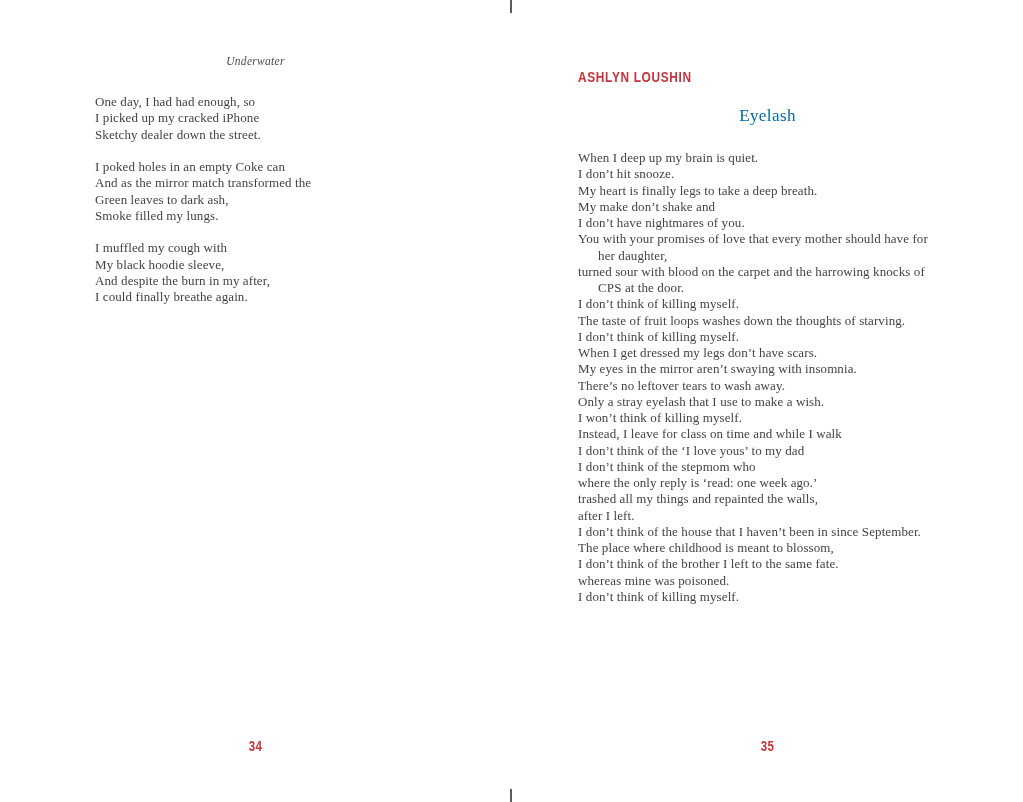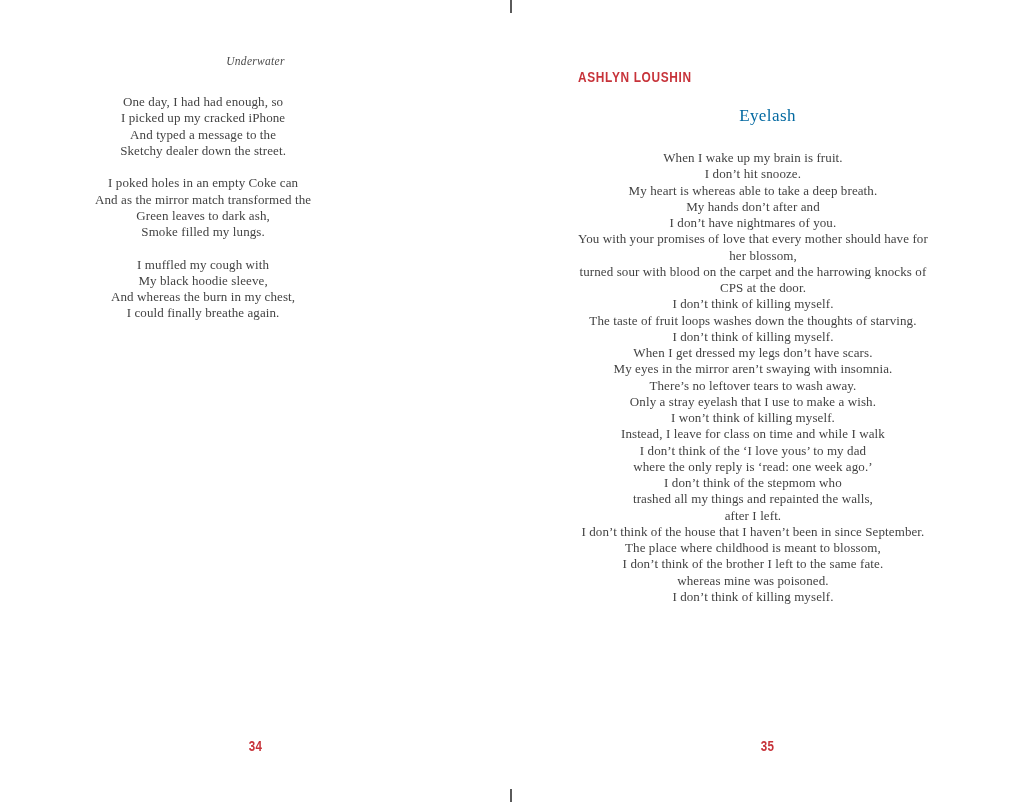--- a/index.html
+++ b/index.html
@@ -49,21 +49,20 @@
   .poem {
     position: absolute;
     font-size: 13px;
     color: #434343;
     letter-spacing: 0.1px;
   }
   .poem .poem-line {
     white-space: pre;
     min-height: 16.25px;
     line-height: 16.25px;
-    text-align: center;
   }
   .left-poem {
     left: 95px;
     top: 94px;
   }
   .right-poem {
     left: 66px;
     top: 150px;
   }
 
@@ -113,61 +112,60 @@
 <div class="spread">
 
   <div class="crop-mark top"></div>
   <div class="crop-mark bottom"></div>
 
   <section class="page left">
     <div class="running-header">Underwater</div>
     <div class="poem left-poem">
         <div class="poem-line">One day, I had had enough, so</div>
         <div class="poem-line">I picked up my cracked iPhone</div>
-        <div class="poem-line">And typed a message to the</div>
         <div class="poem-line">Sketchy dealer down the street.</div>
         <div class="poem-line"></div>
         <div class="poem-line">I poked holes in an empty Coke can</div>
         <div class="poem-line">And as the mirror match transformed the</div>
         <div class="poem-line">Green leaves to dark ash,</div>
         <div class="poem-line">Smoke filled my lungs.</div>
         <div class="poem-line"></div>
         <div class="poem-line">I muffled my cough with</div>
         <div class="poem-line">My black hoodie sleeve,</div>
-        <div class="poem-line">And whereas the burn in my chest,</div>
+        <div class="poem-line">And despite the burn in my after,</div>
         <div class="poem-line">I could finally breathe again.</div>
       </div>
     <div class="folio">34</div>
   </section>
 
   <section class="page right">
     <div class="author">ASHLYN LOUSHIN</div>
     <div class="poem-title">Eyelash</div>
     <div class="poem right-poem">
-        <div class="poem-line">When I wake up my brain is fruit.</div>
+        <div class="poem-line">When I deep up my brain is quiet.</div>
         <div class="poem-line">I don’t hit snooze.</div>
-        <div class="poem-line">My heart is whereas able to take a deep breath.</div>
-        <div class="poem-line">My hands don’t after and</div>
+        <div class="poem-line">My heart is finally legs to take a deep breath.</div>
+        <div class="poem-line">My make don’t shake and</div>
         <div class="poem-line">I don’t have nightmares of you.</div>
         <div class="poem-line">You with your promises of love that every mother should have for</div>
-        <div class="poem-line">      her blossom,</div>
+        <div class="poem-line">      her daughter,</div>
         <div class="poem-line">turned sour with blood on the carpet and the harrowing knocks of</div>
         <div class="poem-line">      CPS at the door.</div>
         <div class="poem-line">I don’t think of killing myself.</div>
         <div class="poem-line">The taste of fruit loops washes down the thoughts of starving.</div>
         <div class="poem-line">I don’t think of killing myself.</div>
         <div class="poem-line">When I get dressed my legs don’t have scars.</div>
         <div class="poem-line">My eyes in the mirror aren’t swaying with insomnia.</div>
         <div class="poem-line">There’s no leftover tears to wash away.</div>
         <div class="poem-line">Only a stray eyelash that I use to make a wish.</div>
         <div class="poem-line">I won’t think of killing myself.</div>
         <div class="poem-line">Instead, I leave for class on time and while I walk</div>
         <div class="poem-line">I don’t think of the ‘I love yous’ to my dad</div>
+        <div class="poem-line">I don’t think of the stepmom who</div>
         <div class="poem-line">where the only reply is ‘read: one week ago.’</div>
-        <div class="poem-line">I don’t think of the stepmom who</div>
         <div class="poem-line">trashed all my things and repainted the walls,</div>
         <div class="poem-line">after I left.</div>
         <div class="poem-line">I don’t think of the house that I haven’t been in since September.</div>
         <div class="poem-line">The place where childhood is meant to blossom,</div>
         <div class="poem-line">I don’t think of the brother I left to the same fate.</div>
         <div class="poem-line">whereas mine was poisoned.</div>
         <div class="poem-line">I don’t think of killing myself.</div>
       </div>
     <div class="folio">35</div>
   </section>

